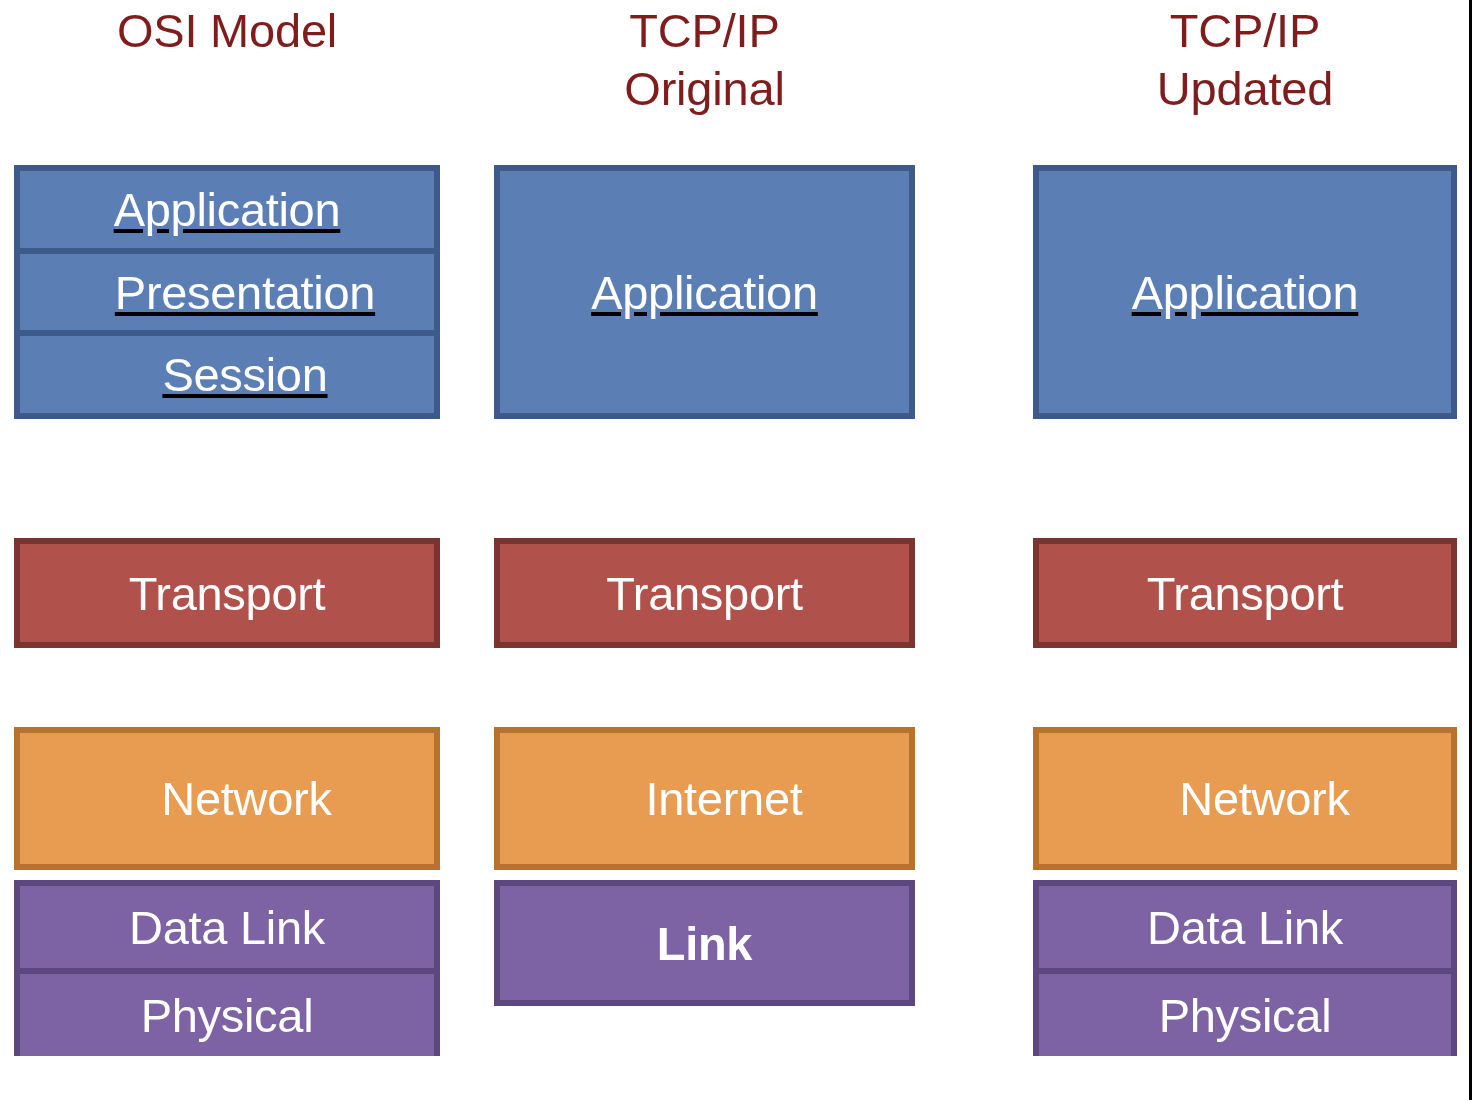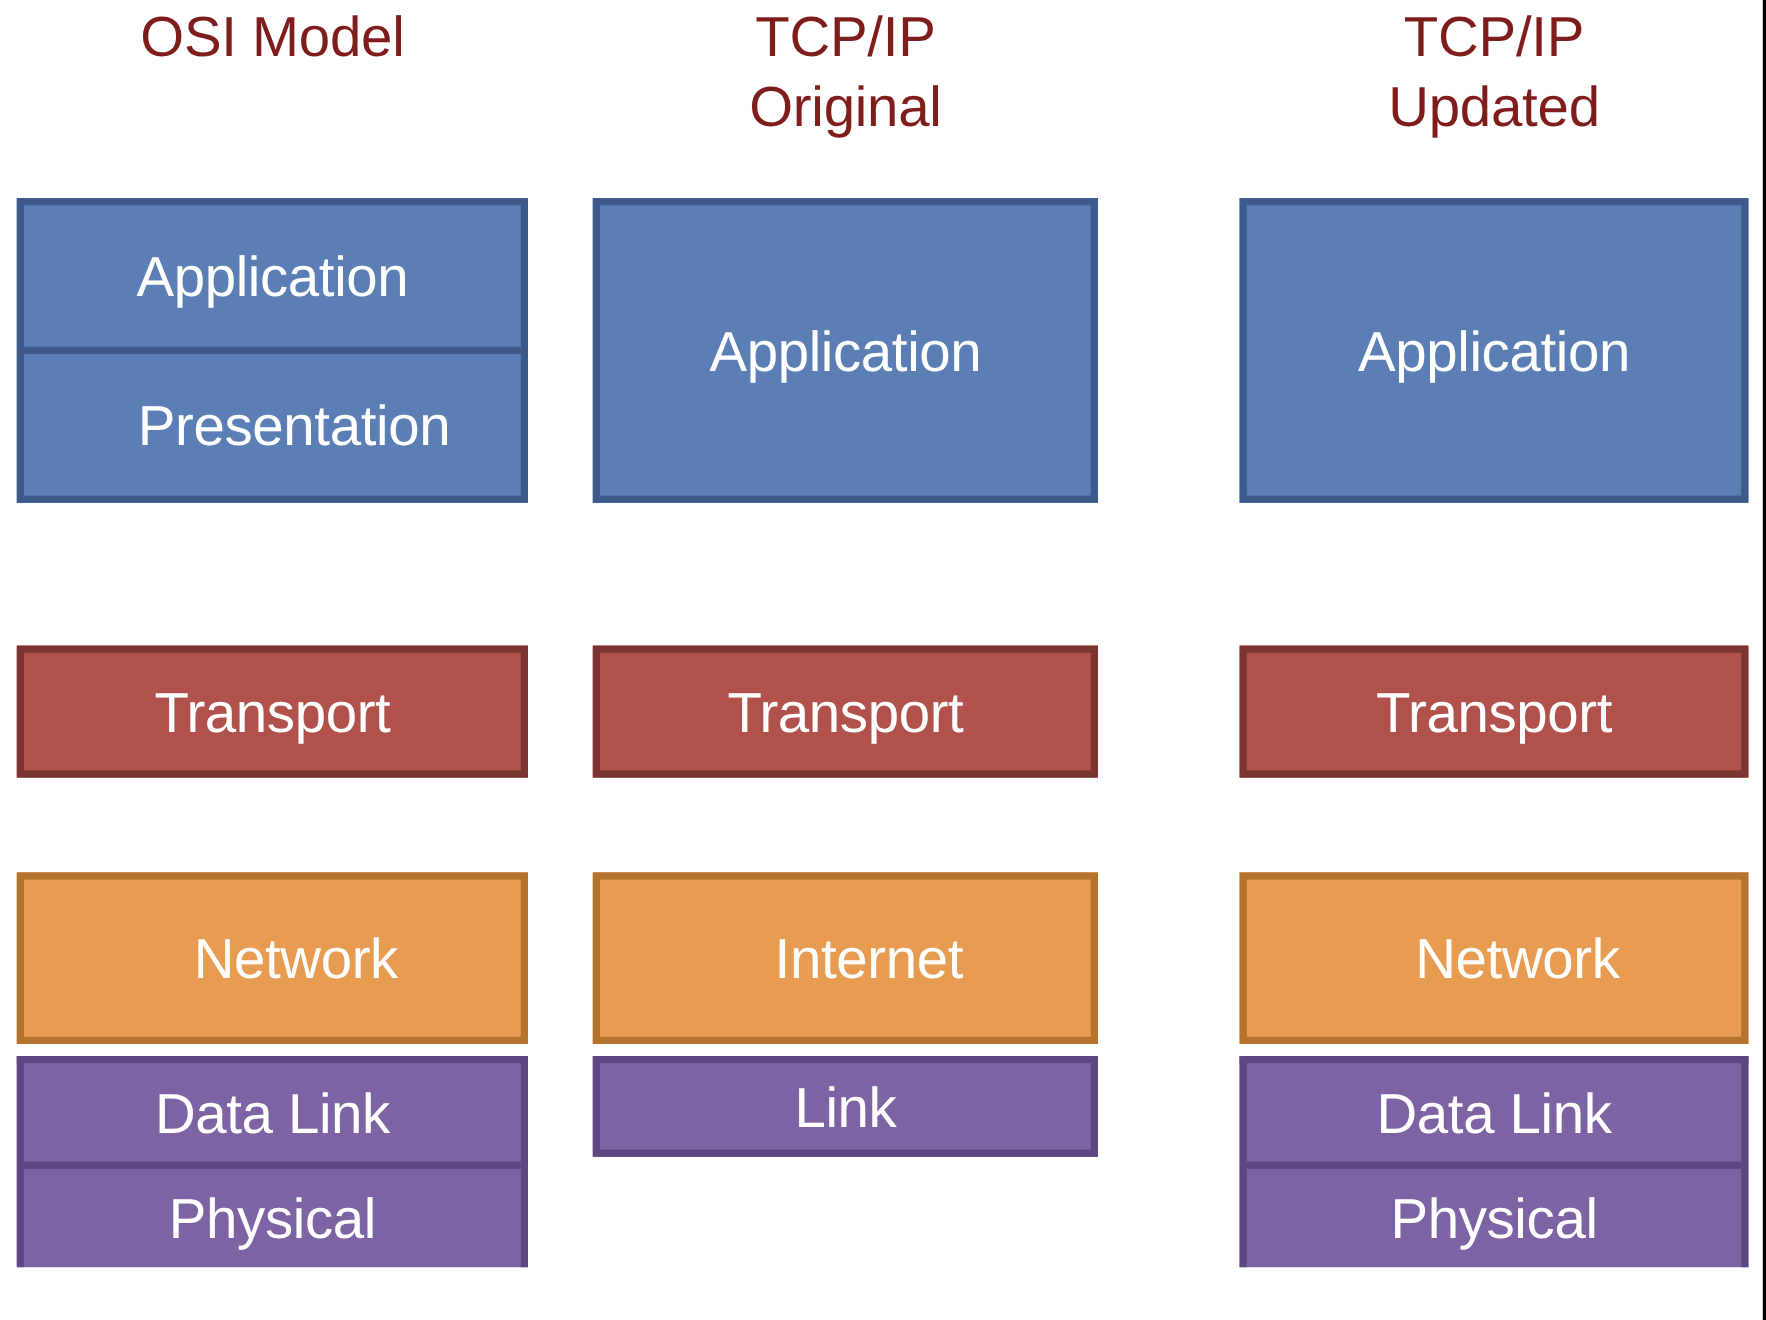--- a/index.html
+++ b/index.html
@@ -80,38 +80,39 @@
 
   
   .theme-blue   { background: #5b7fb5; border-color: #3d5a8a; }
   .theme-blue   .layer + .layer { border-top-color: #3d5a8a; padding-left: 36px; }
   .theme-red    { background: #b0524b; border-color: #7a3530; }
   .theme-orange { background: #e89c52; border-color: #b5732e; }
   .theme-purple { background: #7d63a3; border-color: #5c4780; }
   .theme-purple .layer + .layer { border-top-color: #5c4780; }
 
   
-  .band-app       { top: 165px; height: 254px; }
+  .band-app       { top: 165px; height: 254px; text-decoration: underline; }
   .band-transport { top: 538px; height: 110px; }
   .band-network   { top: 727px; height: 143px; padding-left: 39px; }
   .band-link      { top: 880px; height: 176px; border-bottom-width: 0; }
-  .band-link-short{ top: 880px; height: 84px; }
+  .band-link-short{ top: 880px; height: 126px; font-weight: bold; }
 </style>
 </head>
 <body>
 
 <div id="diagram">
 
   <div class="column" id="col-osi">
 
     <div class="col-header">OSI Model</div>
 
     <div class="band theme-blue band-app">
       <div class="layer">Application</div>
       <div class="layer">Presentation</div>
+      <div class="layer">Session</div>
     </div>
 
     <div class="band theme-red band-transport">
       <div class="layer">Transport</div>
     </div>
 
     <div class="band theme-orange band-network">
       <div class="layer">Network</div>
     </div>
 

